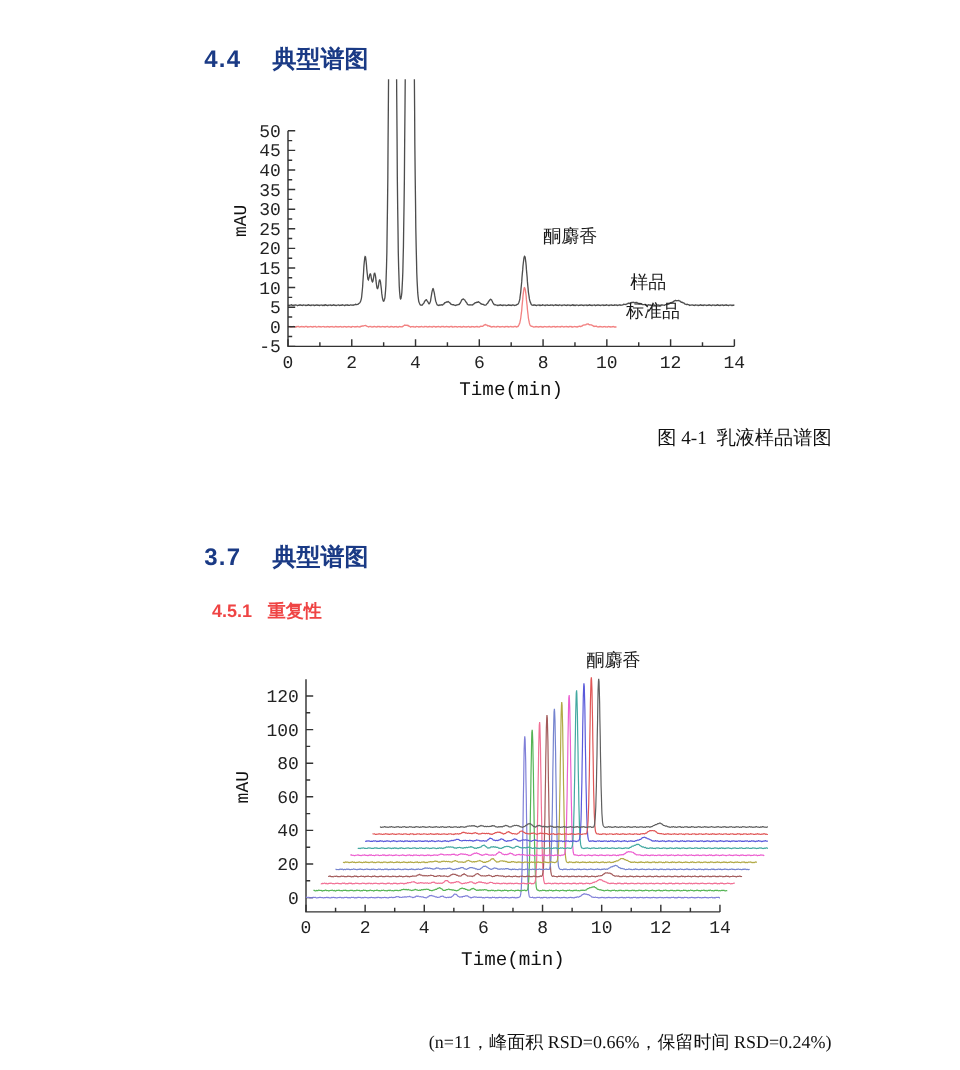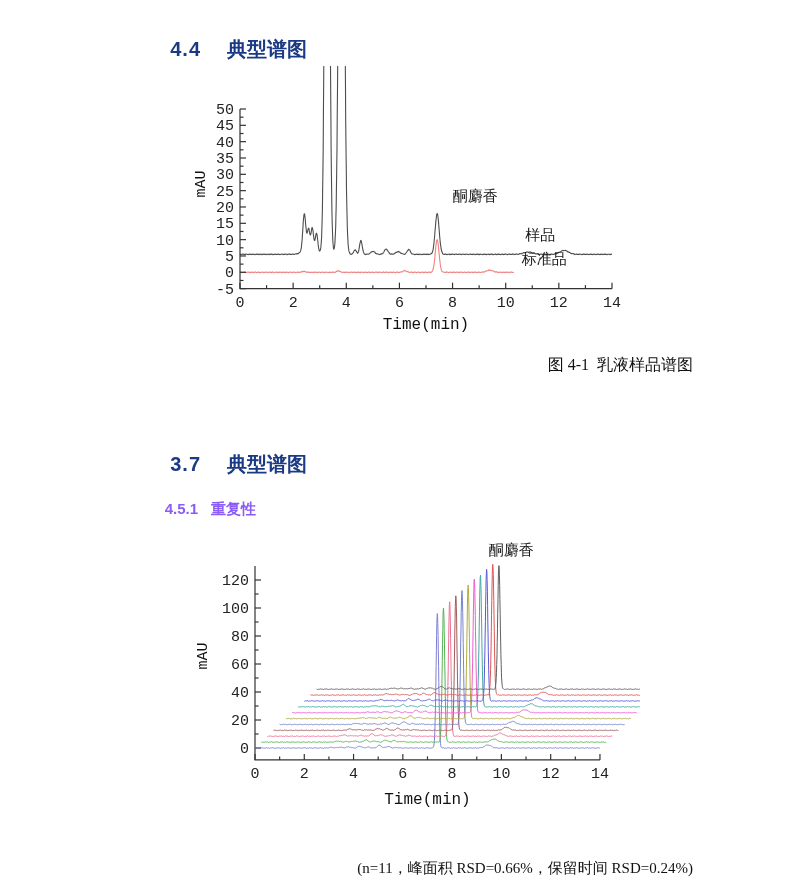--- a/index.html
+++ b/index.html
@@ -1,21 +1,21 @@
 <!DOCTYPE html>
 <html><head>
 <meta charset="utf-8">
 <style>
   html,body{margin:0;padding:0;background:#ffffff;}
   .page{position:relative;width:693px;height:892px;background:#ffffff;overflow:hidden;
         font-family:"Liberation Sans",sans-serif;}
   .h1{position:absolute;left:148px;color:#1a3a85;font-weight:bold;font-size:20px;
       font-family:"Liberation Sans",sans-serif;white-space:pre;}
   .h1 .hnum{margin-right:26px;letter-spacing:1px;}
-  .h2{position:absolute;left:148px;color:#8b5cf6;font-weight:bold;font-size:15px;white-space:pre;}
+  .h2{position:absolute;left:160px;color:#ef4444;font-weight:bold;font-size:15px;white-space:pre;}
   .h2 .hnum{margin-right:13px;}
   .caption{position:absolute;left:0;right:0;text-align:right;color:#111;
            font-family:"Liberation Serif",serif;font-size:16px;white-space:pre;}
   .caption.small{font-size:15px;}
   svg{position:absolute;display:block;}
 </style>
 </head>
 <body>
 
 <div class="page">

